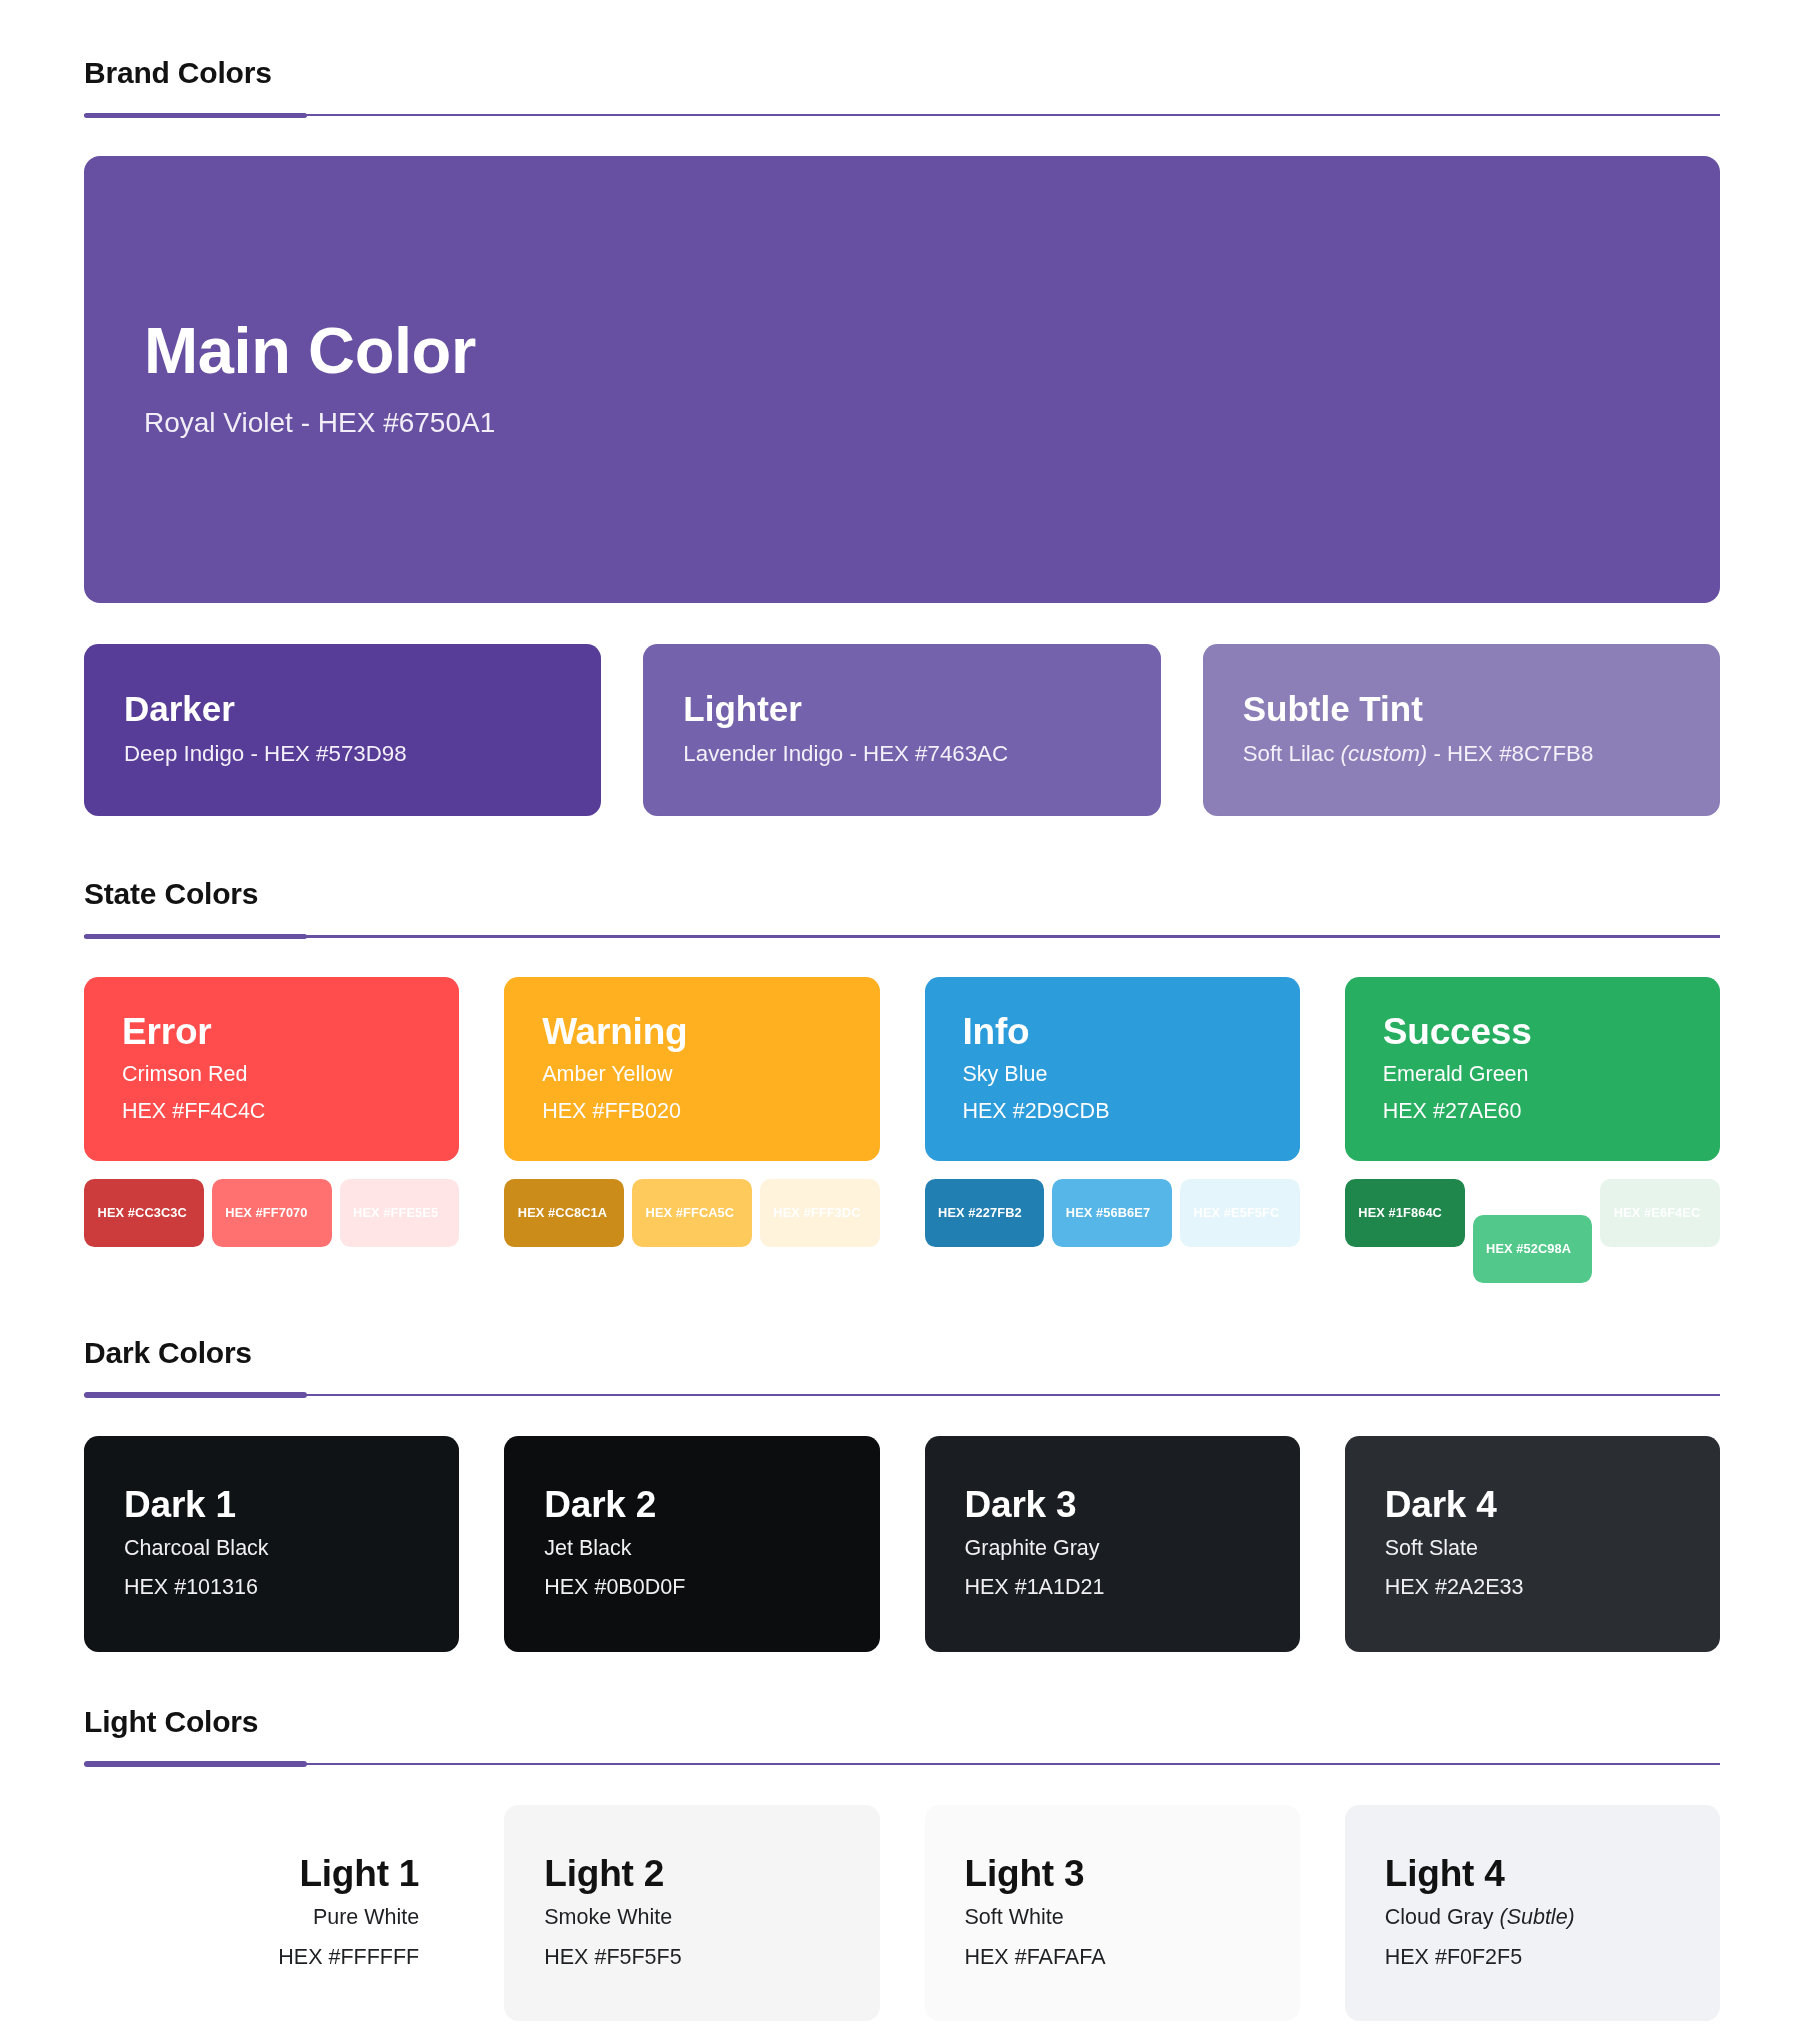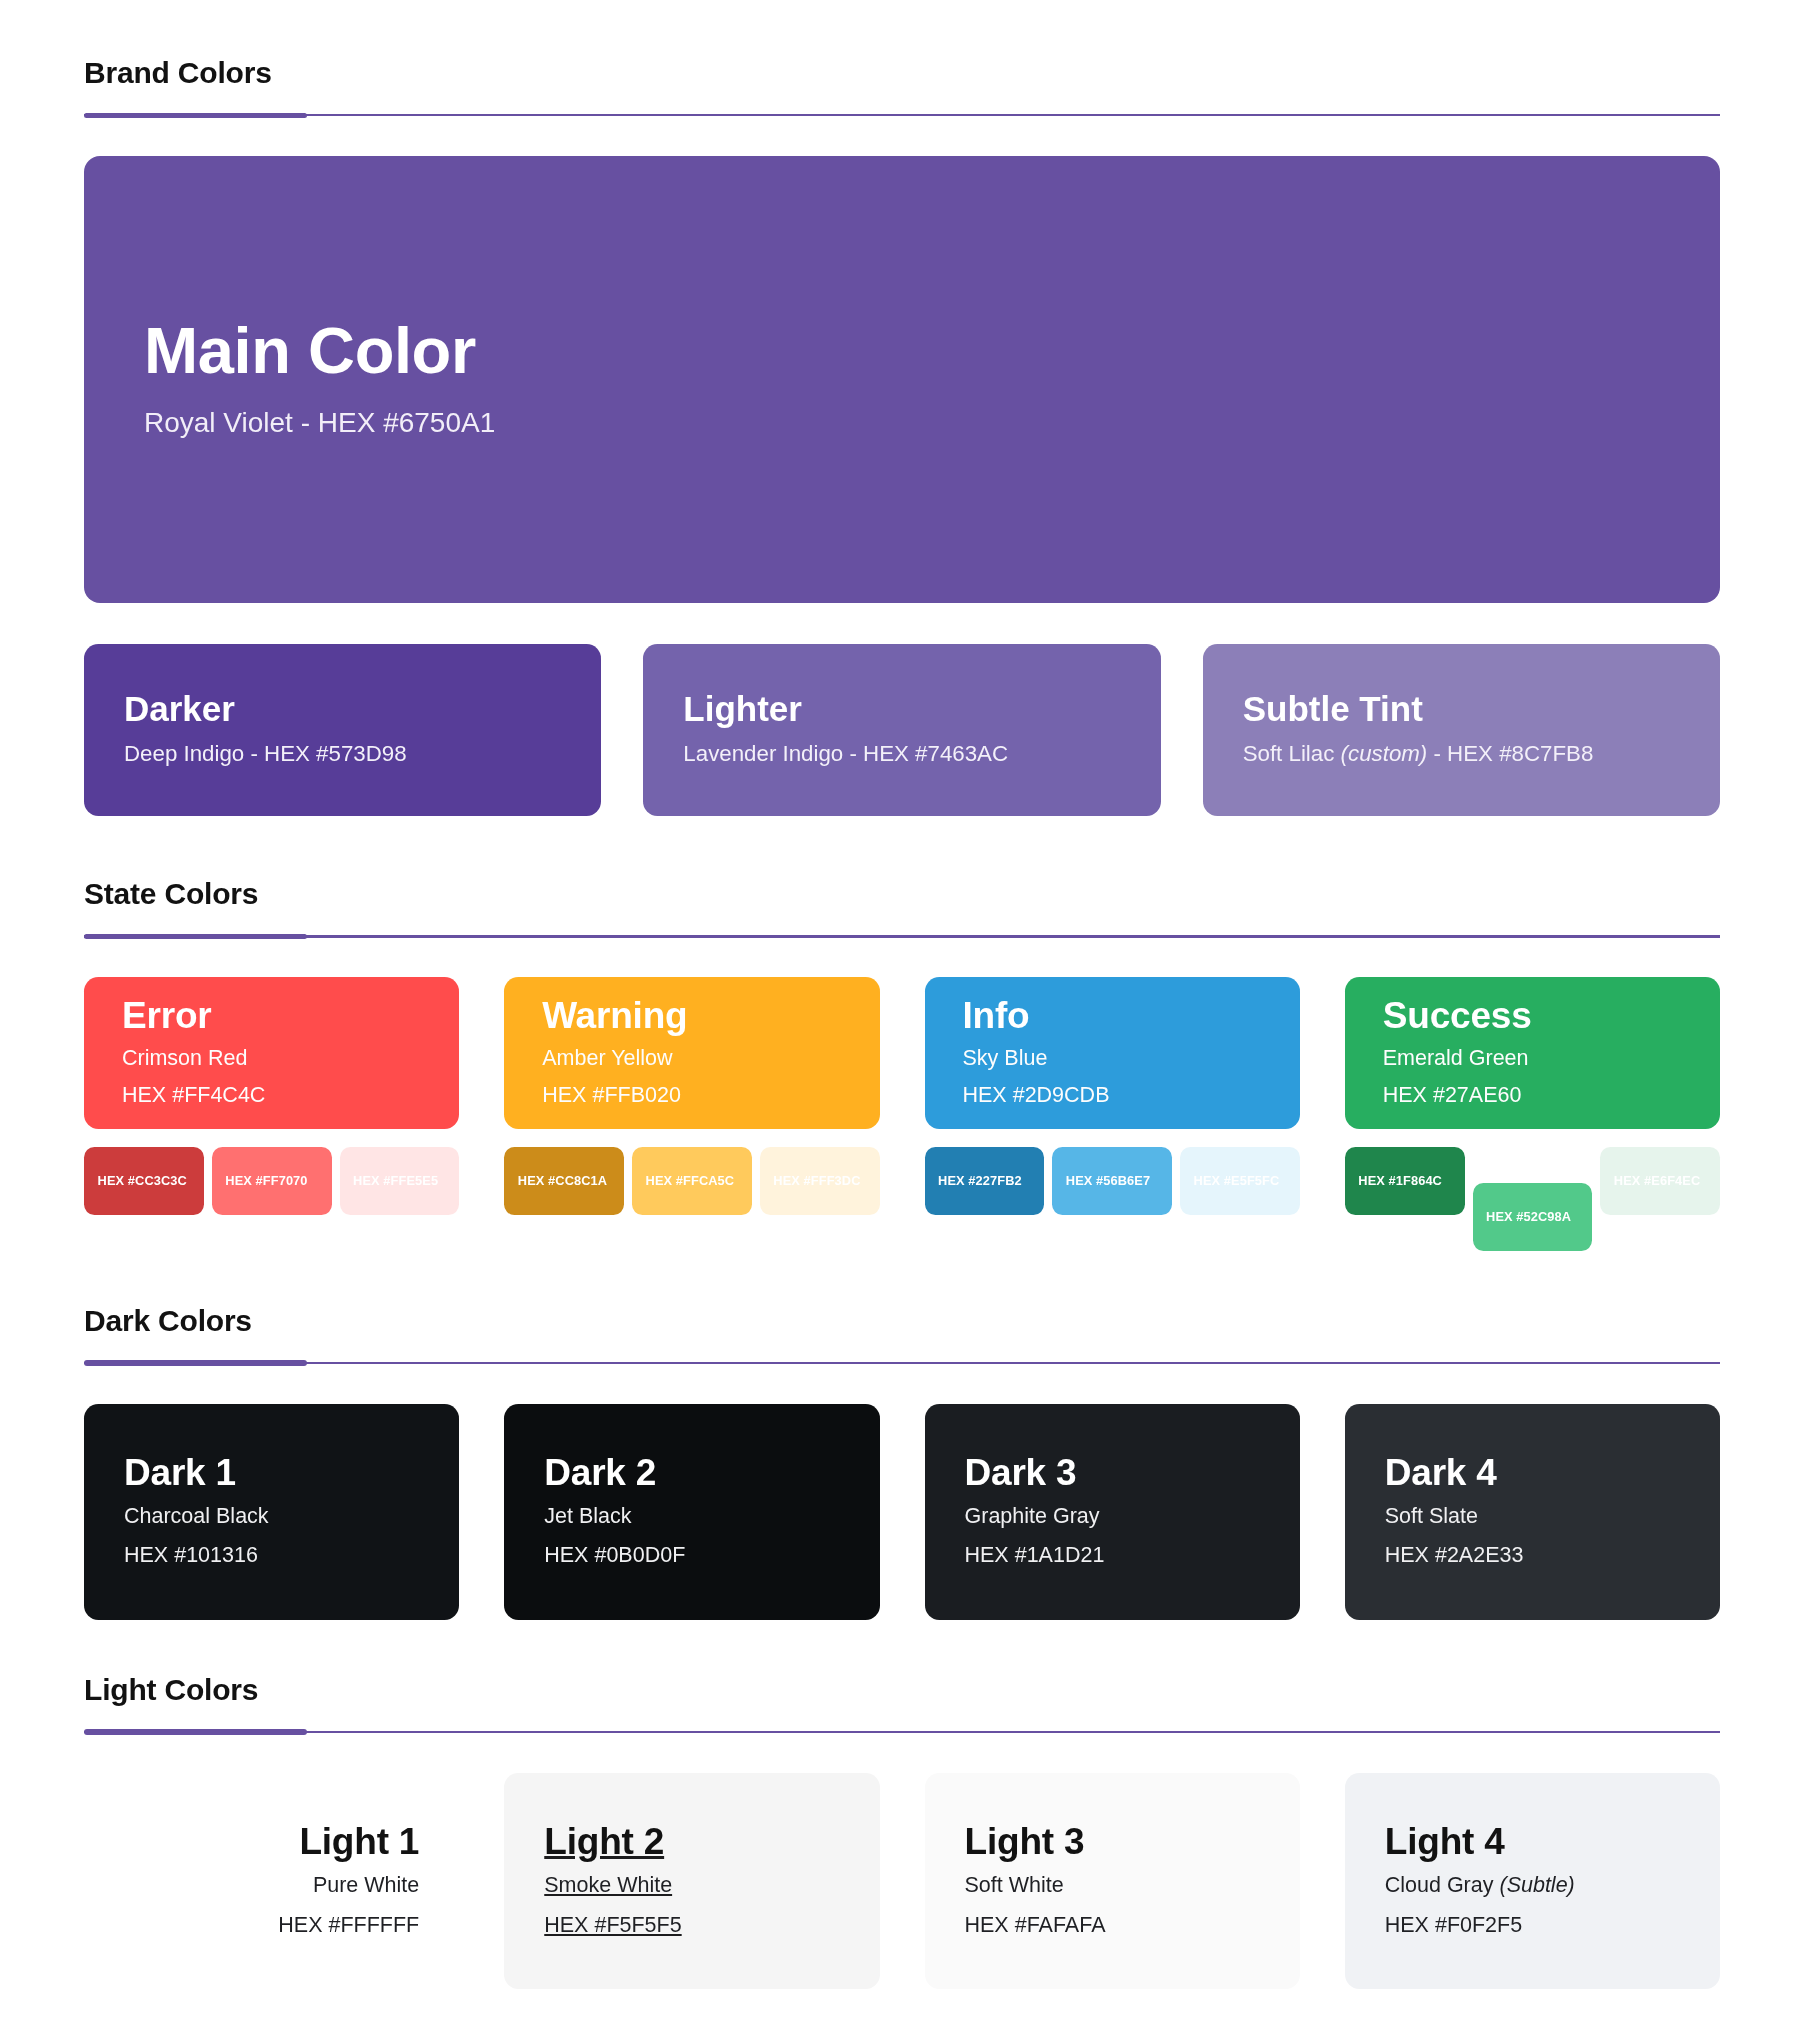--- a/index.html
+++ b/index.html
@@ -125,21 +125,21 @@
     width: 1636px;
     display: flex;
     gap: 45px;
   }
   .state-col {
     flex: 1;
     display: flex;
     flex-direction: column;
   }
   .state-card {
-    height: 152px;
+    height: 184px;
     padding: 0 38px;
     justify-content: center;
   }
   .state-card .card-title {
     font-size: 37px;
     color: #ffffff;
     letter-spacing: -0.2px;
   }
   .state-card .card-sub {
     font-size: 21.5px;
@@ -365,21 +365,21 @@
       <div class="thin" style="background: rgb(103, 80, 161);"></div>
       <div class="thick" style="background: rgb(103, 80, 161);"></div>
     </div>
 
     <div class="quad-grid">
       <div class="card quad-card light-card" style="background: rgb(255, 255, 255); text-align: right;">
         <div class="card-title">Light 1</div>
         <div class="card-sub">Pure White</div>
         <div class="card-sub">HEX #FFFFFF</div>
       </div>
-      <div class="card quad-card light-card" style="background: rgb(245, 245, 245); text-decoration: underline;">
+      <div class="card quad-card light-card" style="background: rgb(245, 245, 245);">
         <div class="card-title">Light 2</div>
         <div class="card-sub">Smoke White</div>
         <div class="card-sub">HEX #F5F5F5</div>
       </div>
       <div class="card quad-card light-card" style="background: rgb(250, 250, 250);">
         <div class="card-title">Light 3</div>
         <div class="card-sub">Soft White</div>
         <div class="card-sub">HEX #FAFAFA</div>
       </div>
       <div class="card quad-card light-card" style="background: rgb(240, 242, 245);">

